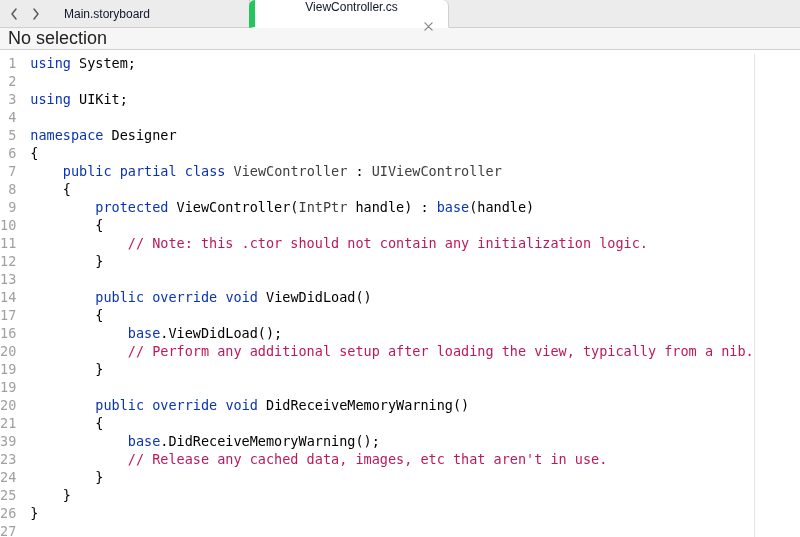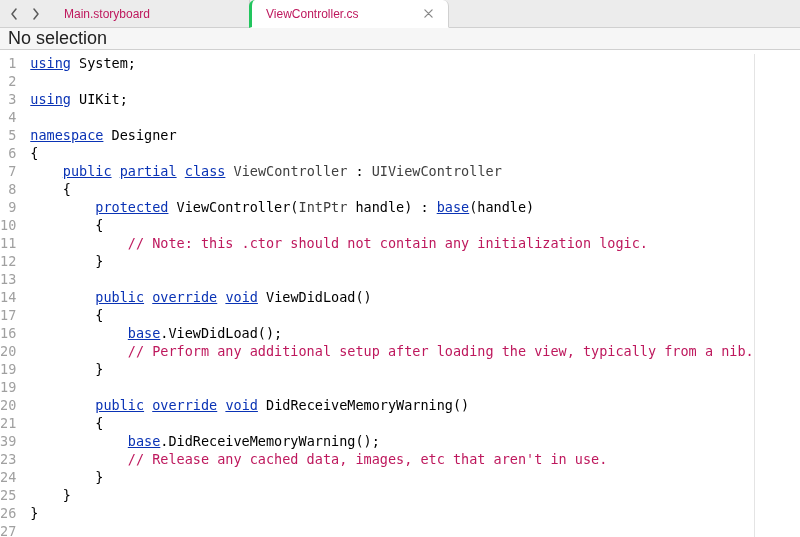--- a/index.html
+++ b/index.html
@@ -31,38 +31,39 @@
   align-items: center;
   justify-content: center;
   color: #5a5a5a;
 }
 .nav-arrow svg { width: 8px; height: 12px; }
 .tab {
   display: flex;
   align-items: center;
   padding: 0 14px;
   font-size: 12px;
-  color: #be185d;
+  color: #0f172a;
   border-right: 1px solid #d0d0d0;
   position: relative;
   min-width: 200px;
   gap: 8px;
 }
 .tab.inactive {
   background: #ececec;
 }
 .tab.active {
   background: #ffffff;
   border-top-left-radius: 6px;
   border-top-right-radius: 6px;
   border-right: 1px solid #d0d0d0;
-  border-left: 3px solid #22c55e;
+  border-left: 6px solid #22c55e;
   margin-left: -1px;
   margin-bottom: -1px;
   border-bottom: 1px solid #ffffff;
+  flex-direction: column;
 }
 .tab-close {
   width: 12px;
   height: 12px;
   display: flex;
   align-items: center;
   justify-content: center;
   color: #888;
   margin-left: auto;
 }
@@ -97,21 +98,21 @@
 .gutter .ln { height: 18px; }
 .code {
   flex: 1;
   padding-left: 6px;
   white-space: pre;
   color: #000;
   border-right: 1px solid #e4e4e4;
   margin-right: 62px;
 }
 .code .line { height: 18px; }
-.kw { color: #0a33b5; text-decoration: underline; }
+.kw { color: #0a33b5; }
 .type { color: #404040; }
 .cmt { color: #be185d; }
 </style>
 </head>
 <body>
 
 <div class="tab-bar">
   <div class="nav-arrows">
     <div class="nav-arrow">
       <svg viewBox="0 0 8 12">

